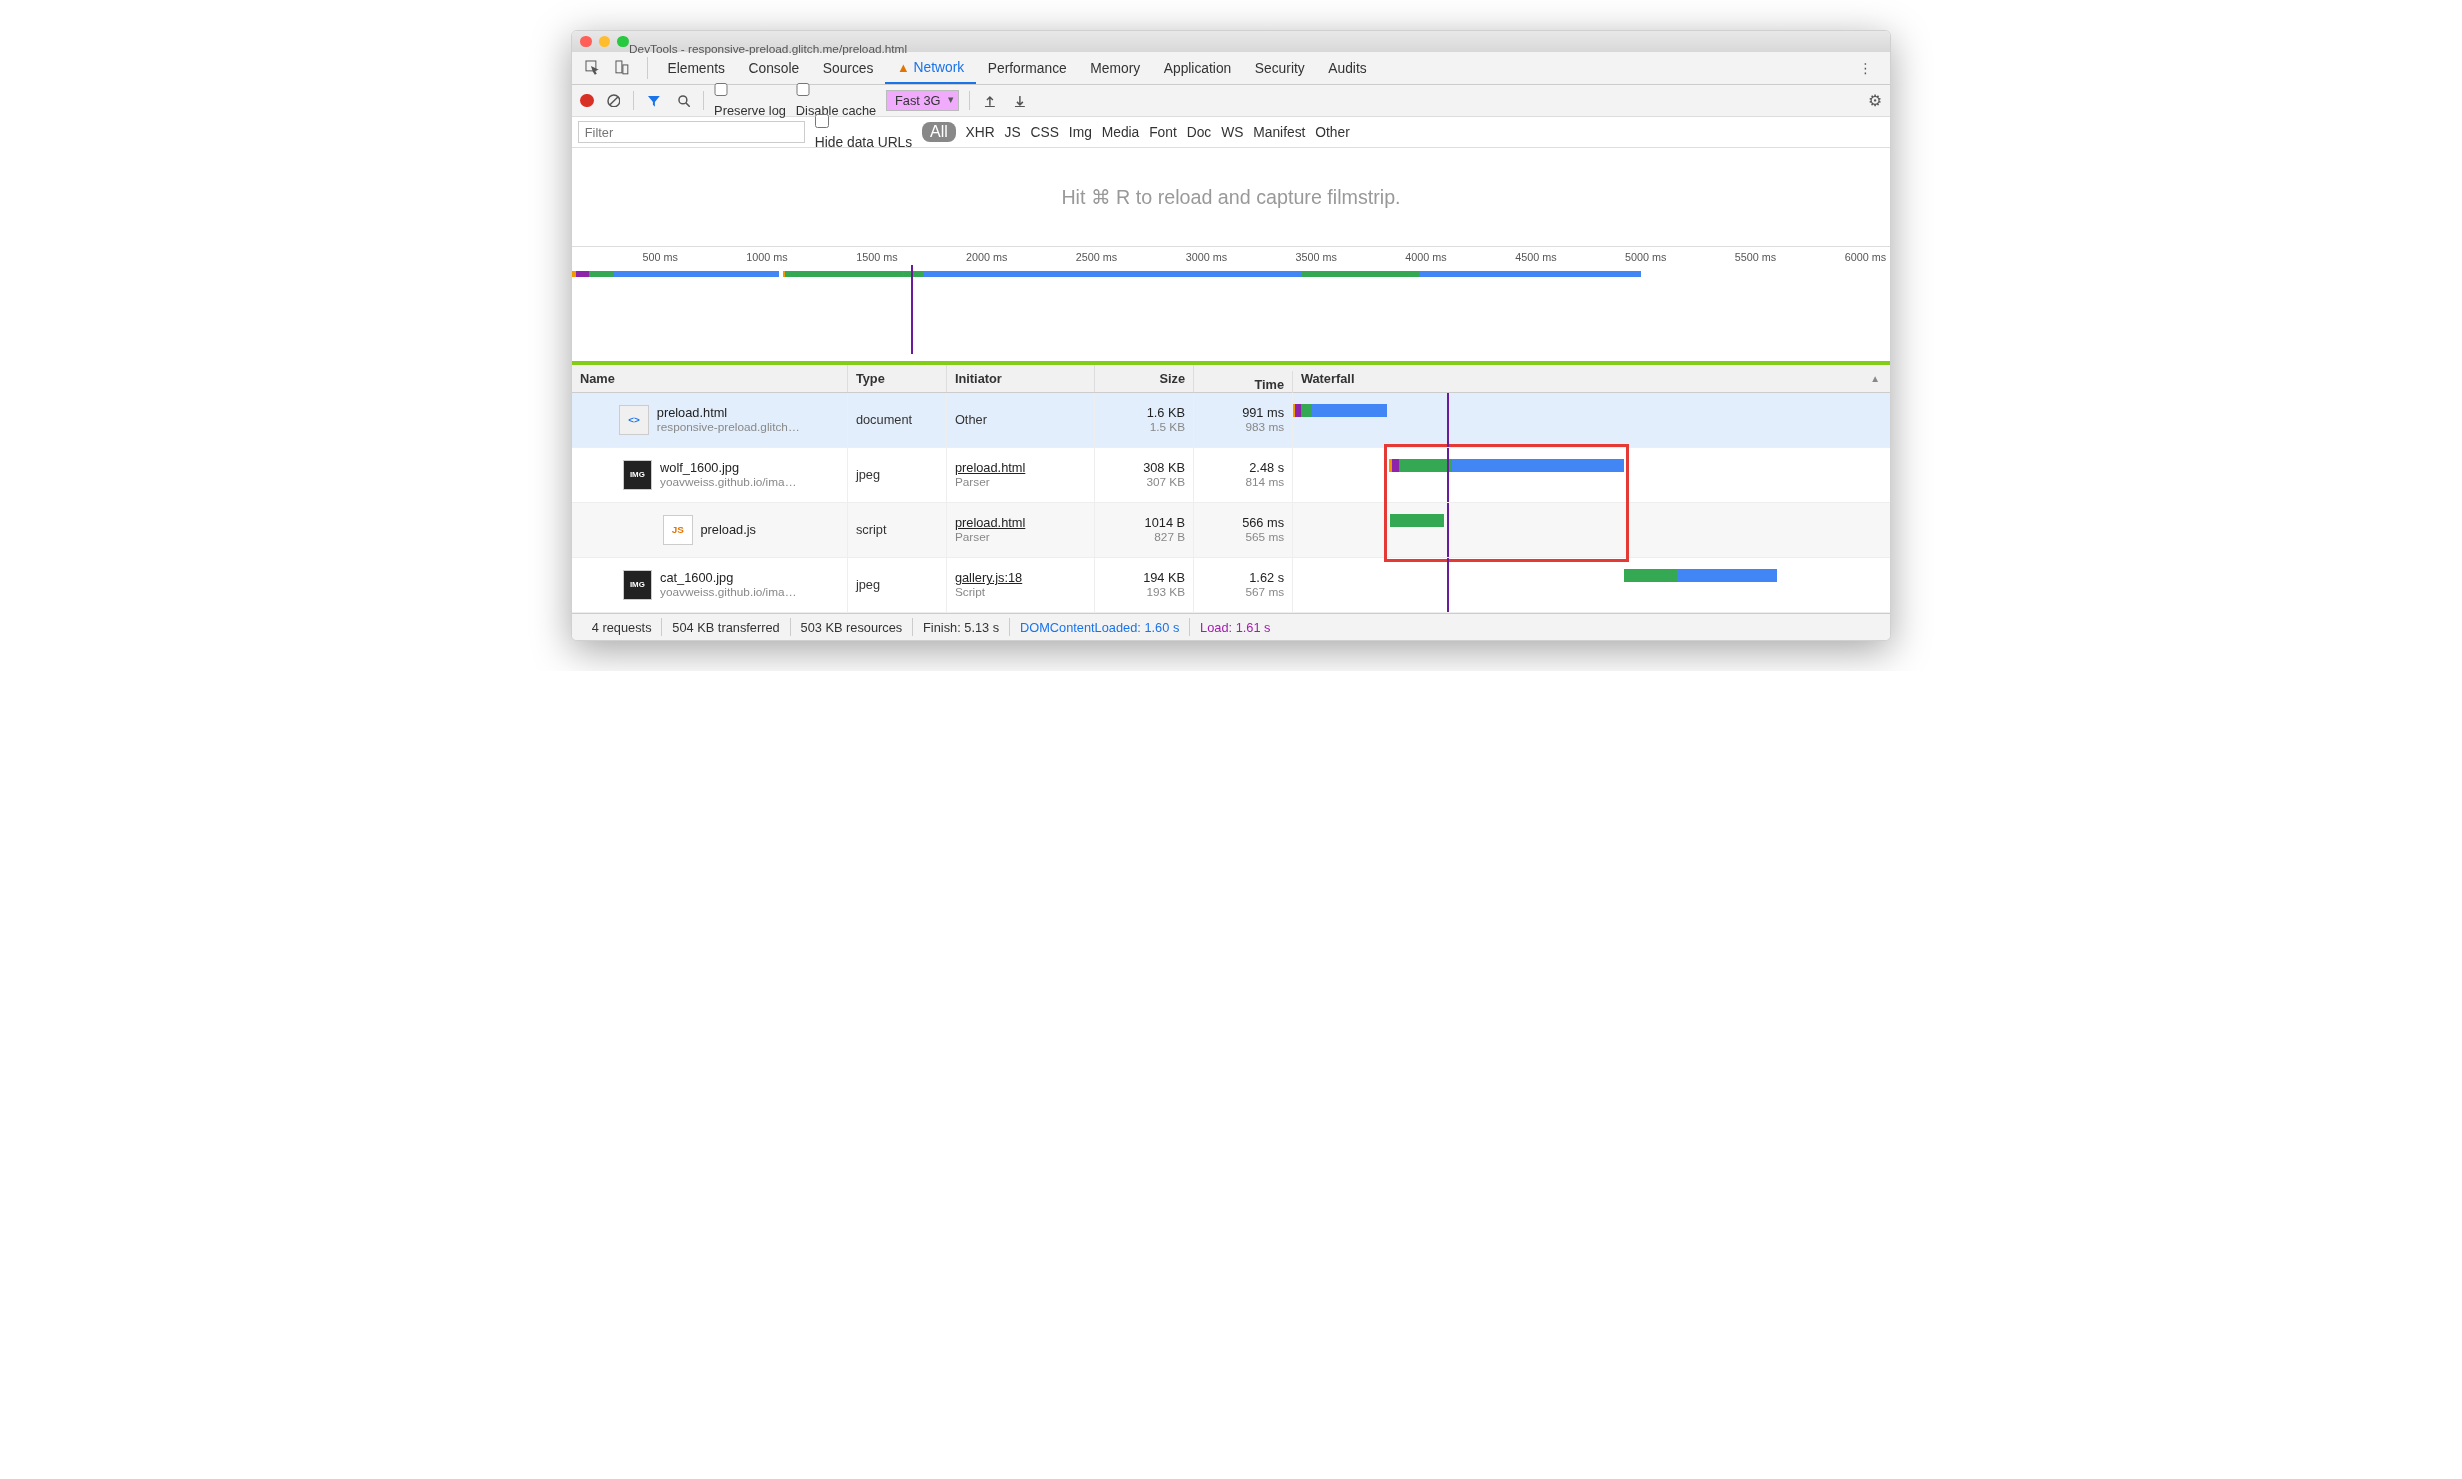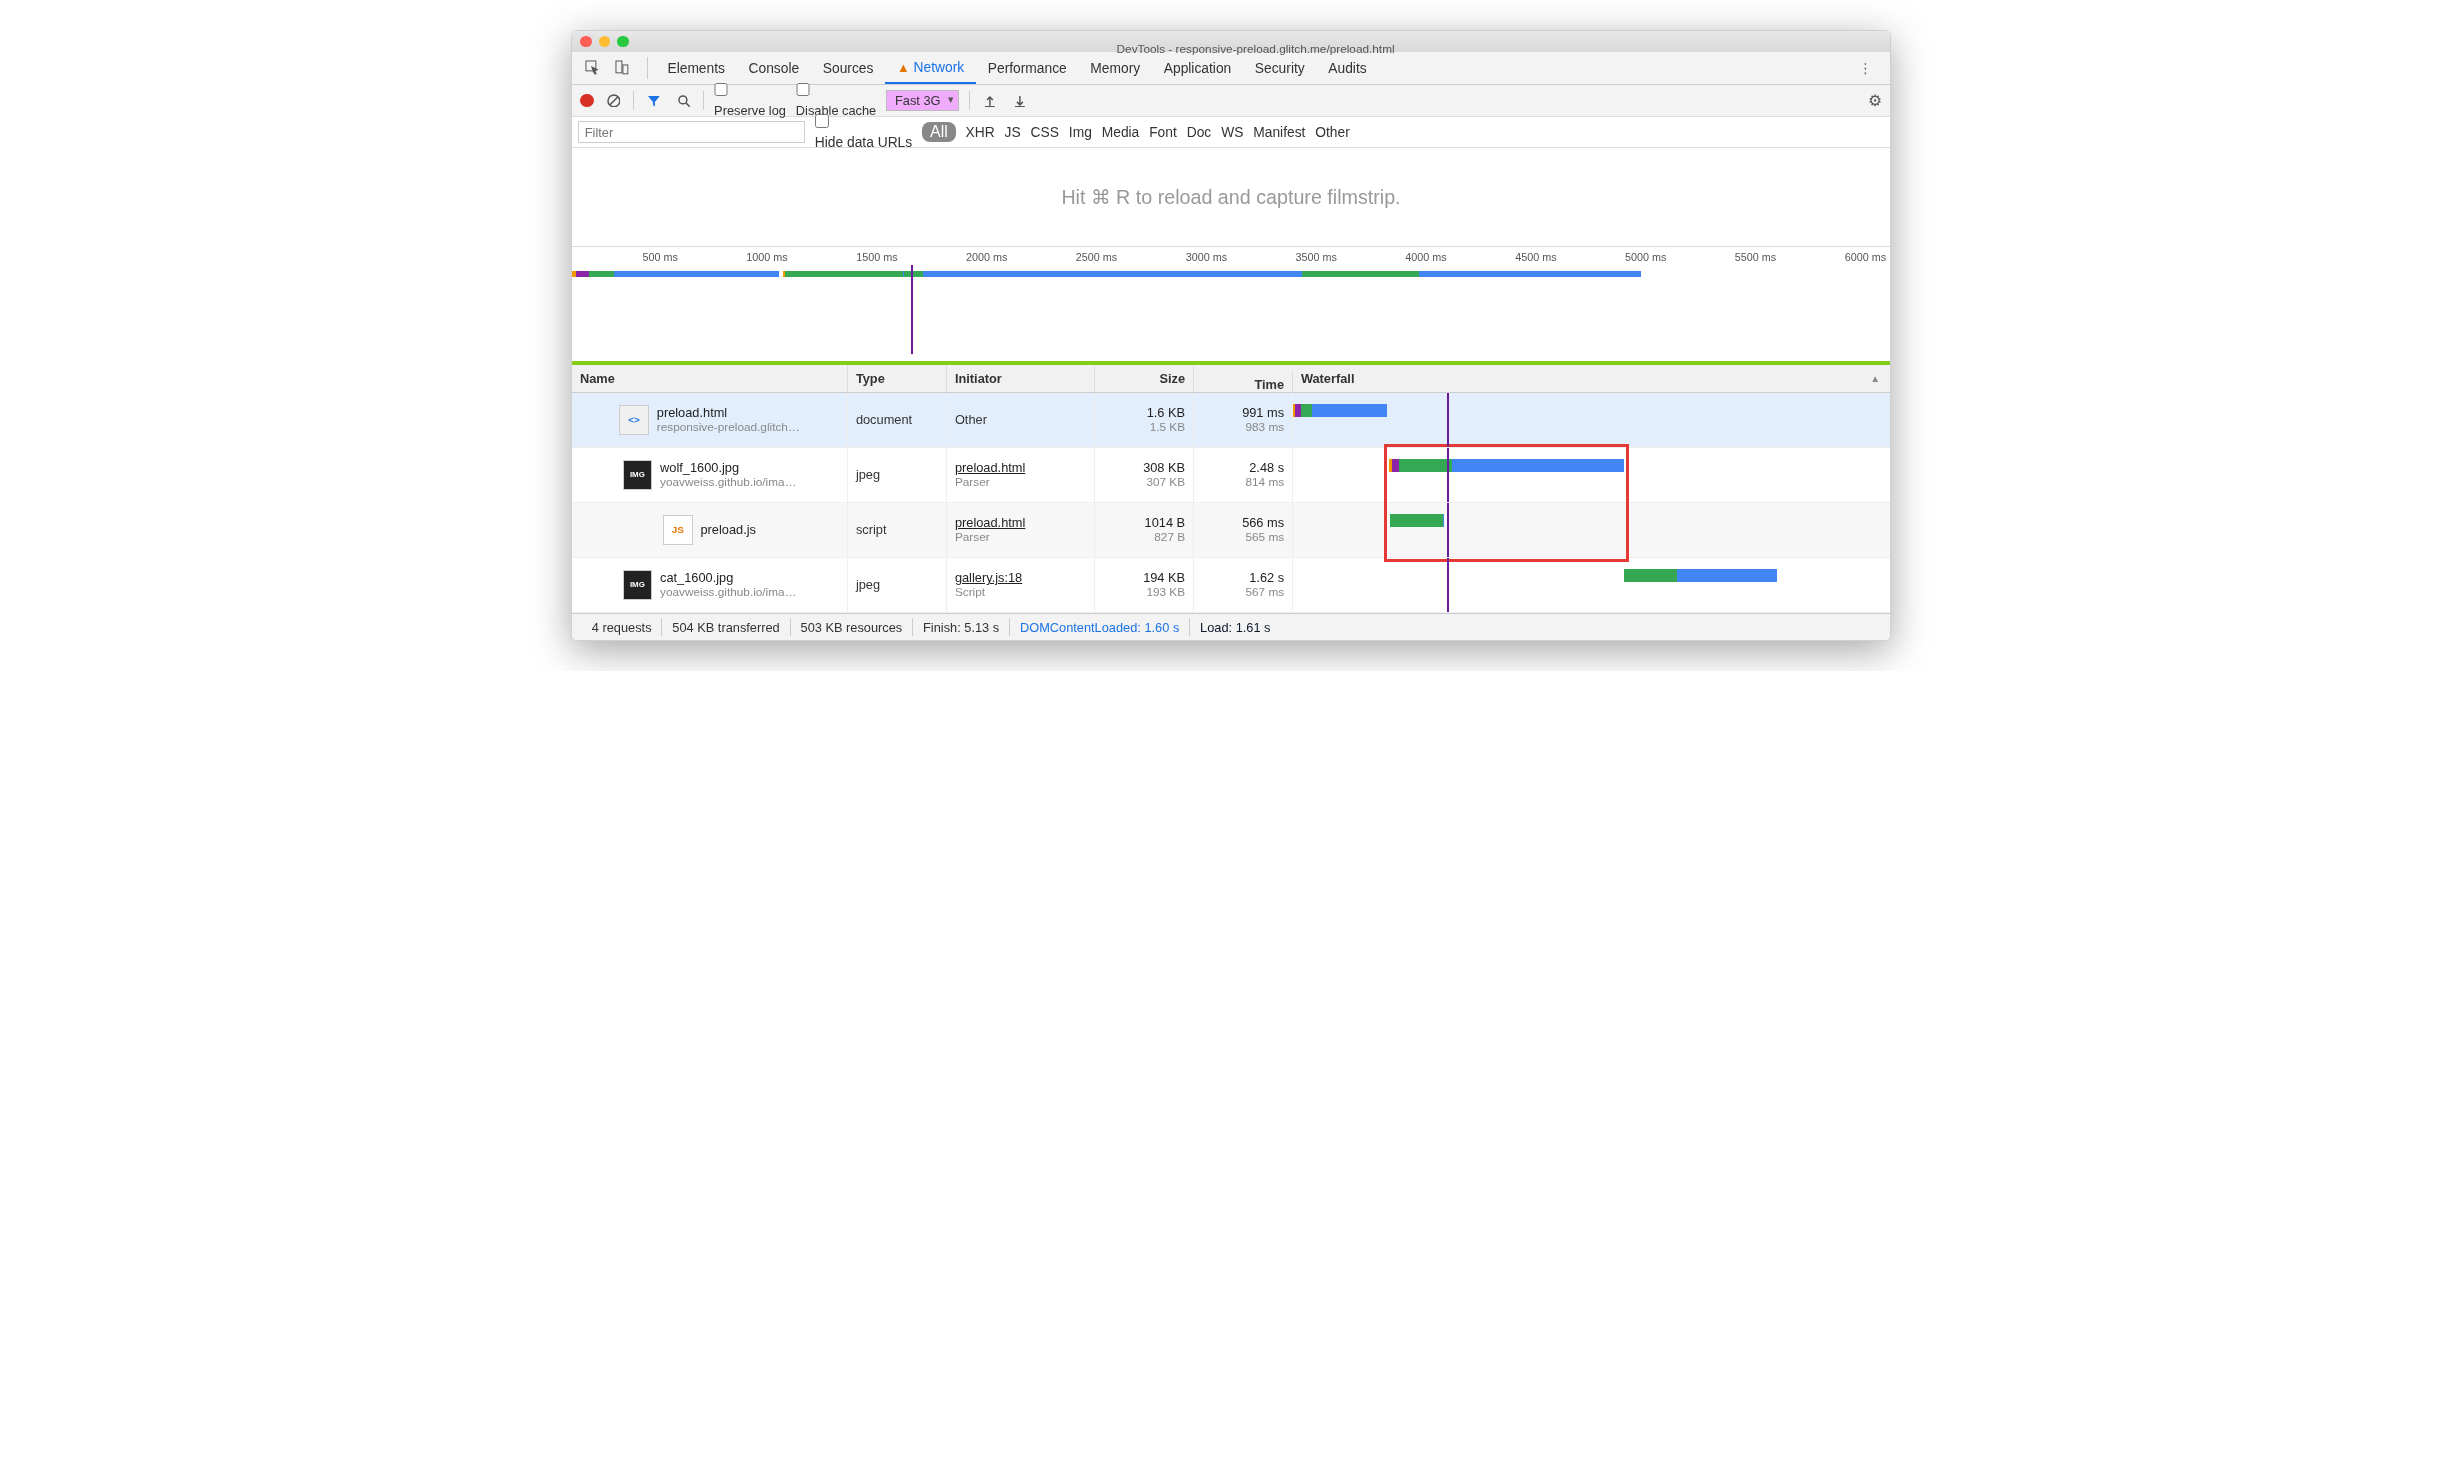--- a/index.html
+++ b/index.html
@@ -2,21 +2,21 @@
 <html><head>
 <meta charset="utf-8">
 <style>
 * { box-sizing: border-box; margin: 0; padding: 0; }
 body { font-family: -apple-system, "Helvetica Neue", Arial, sans-serif; font-size: 12.8px; color: #333; background: #fff; }
 .window { width: 1320px; margin: 29.6px auto; border: 1px solid #d0d0d0; border-radius: 5.9px; box-shadow: 0 9.9px 39px rgba(0,0,0,0.35); background: #fff; overflow: hidden; }
 .titlebar { height: 21.7px; background: linear-gradient(#e8e8e8,#d8d8d8); display: flex; align-items: center; padding: 0 7.9px; font-size: 11.8px; color: #555; }
 .traffic { display: flex; gap: 6.9px; }
 .dot { width: 11.8px; height: 11.8px; border-radius: 50%; }
 .dot.red { background: #ff5f57; } .dot.yellow { background: #febc2e; } .dot.green { background: #28c840; }
-.title { flex: 1; text-align: center; margin-top: 16px; }
+.title { flex: 1; text-align: left; margin-top: 16px; }
 .tabs { display: flex; align-items: center; height: 33px; border-bottom: 1px solid #ccc; background: #f3f3f3; padding: 0 7.9px; font-size: 13.8px; }
 .tabs .icon-btn { width: 25.6px; height: 25.6px; display: flex; align-items: center; justify-content: center; color: #555; margin-right: 3.9px; }
 .tabs .sep { width: 1px; height: 21.7px; background: #ccc; margin: 0 7.9px; }
 .tabs .tab { padding: 0 11.8px; height: 100%; display: flex; align-items: center; cursor: pointer; color: #333; }
 .tabs .tab.active { color: #1a73e8; border-bottom: 2px solid #1a73e8; }
 .tabs .warn { color: #e37400; font-size: 12.8px; margin-right: 3.9px; }
 .tabs .spacer { flex: 1; }
 .toolbar { display: flex; align-items: center; height: 31.5px; border-bottom: 1px solid #ddd; background: #f3f3f3; padding: 0 7.9px; gap: 9.9px; font-size: 12.8px; color: #333; }
 .rec { width: 13.8px; height: 13.8px; border-radius: 50%; background: #d93025; }
 .tool-icon { color: #555; width: 19.7px; display: flex; justify-content: center; }
@@ -57,21 +57,21 @@
 .thumb.js { background: #fff; color: #e37400; }
 .primary { color: #222; } .secondary { color: #888; font-size: 11.8px; }
 .link { color: #222; text-decoration: underline; }
 .wf-bar { position: absolute; height: 13.8px; top: 10.8px; }
 .wf-seg { position: absolute; top: 0; height: 100%; }
 .wf-line { position: absolute; top: 0; bottom: 0; width: 2px; background: #6a1b9a; }
 .highlight-box { position: absolute; border: 3.9px solid #e53935; background: transparent; pointer-events: none; }
 .statusbar { display: flex; align-items: center; height: 27.6px; border-top: 1px solid #ccc; background: #f3f3f3; padding: 0 9.9px; gap: 0; font-size: 12.8px; color: #333; }
 .statusbar span { padding: 0 9.9px; }
 .statusbar .divider { width: 1px; height: 17.7px; background: #ccc; }
-.stat-blue { color: #1a73e8; } .stat-red { color: #0f172a; }
+.stat-blue { color: #1a73e8; } .stat-red { color: #a21caf; }
 svg { display: block; }
 </style>
 </head>
 <body>
 
 <div class="window">
 
   <div class="titlebar">
     <div class="traffic">
       <div class="dot red"></div>

